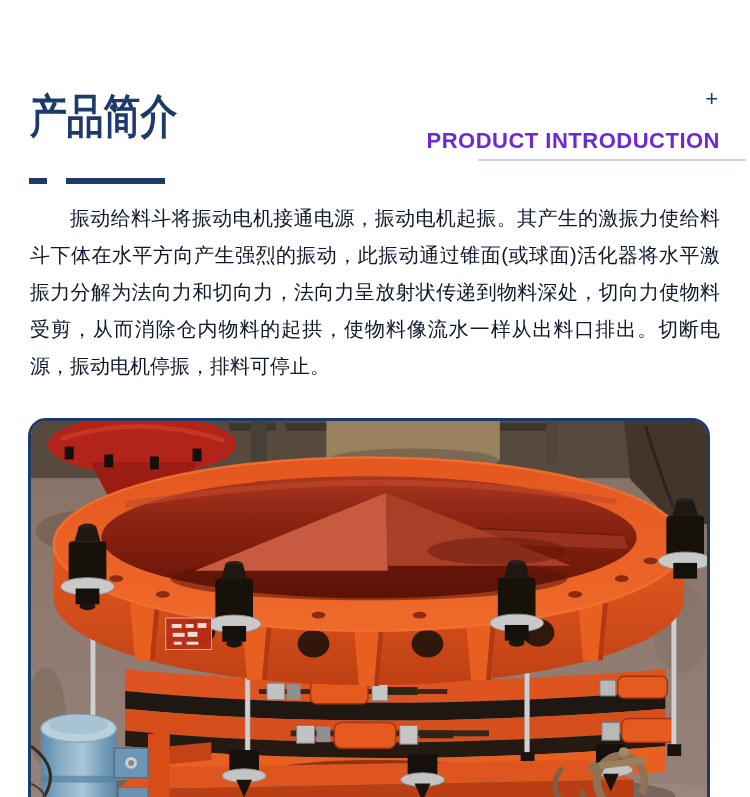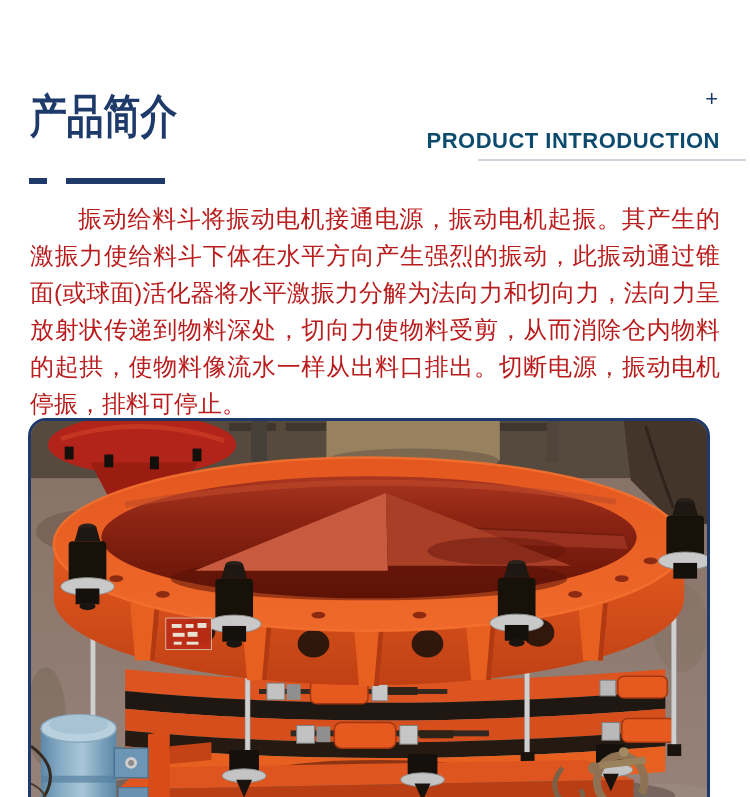--- a/index.html
+++ b/index.html
@@ -10,31 +10,31 @@
   .page-title{
     position:absolute;left:30px;top:42px;
     font-size:46px;font-weight:700;color:#1e3a6b;line-height:1.15;
     transform:scaleX(.8);transform-origin:left top;white-space:nowrap;
   }
   .plus-mark{
     position:absolute;right:32px;top:38px;font-size:22px;font-weight:400;color:#1e3a6b;
   }
   .subtitle{
     position:absolute;right:30px;top:80px;
-    font-size:22px;font-weight:600;letter-spacing:.5px;color:#0c4a6e;white-space:nowrap;
+    font-size:22px;font-weight:600;letter-spacing:.5px;color:#6d28d9;white-space:nowrap;
   }
   .subtitle-underline{
     position:absolute;left:478px;top:111px;width:268px;height:2px;background:#ccd3dd;
   }
   .dash{position:absolute;top:130px;height:6px;background:#1e3a6b;}
   .dash-short{left:29px;width:18px;}
   .dash-long{left:66px;width:99px;}
   .intro-paragraph{
     position:absolute;left:30px;top:152px;width:690px;
-    font-size:24px;line-height:37px;color:#b91c1c;
+    font-size:20px;line-height:37px;color:#0f172a;
     text-align:justify;text-indent:2em;margin:0;
   }
   .photo-frame{
     position:absolute;left:28px;top:370px;width:682px;height:410px;
     border:3px solid #1e3a6b;border-radius:18px;overflow:hidden;
     box-sizing:border-box;background:#8d7668;
   }
   .photo-frame svg{display:block;width:100%;height:100%;}
 </style>
 </head>

